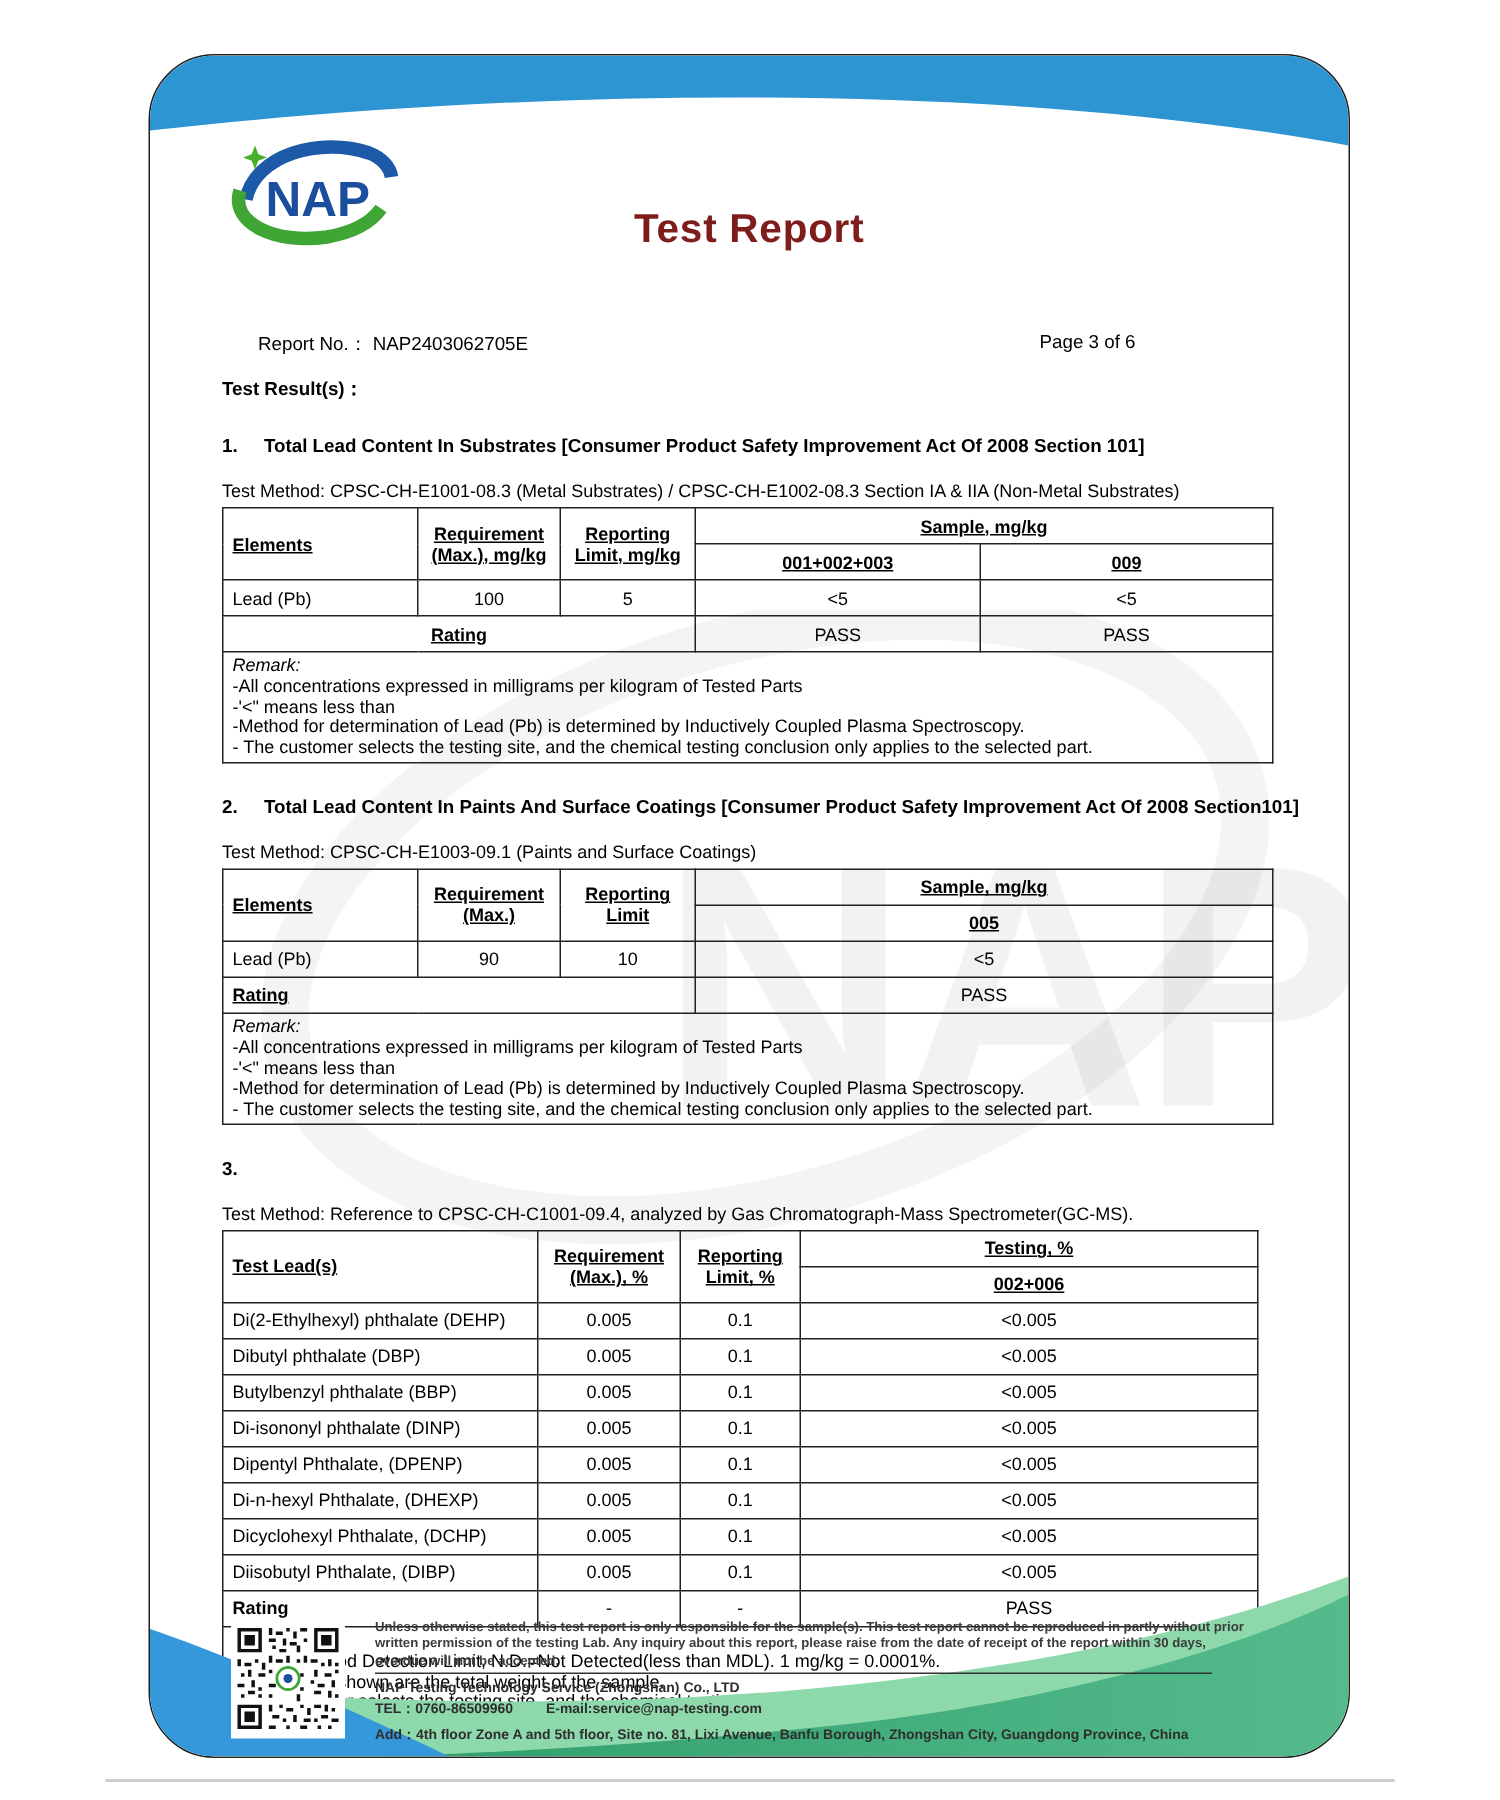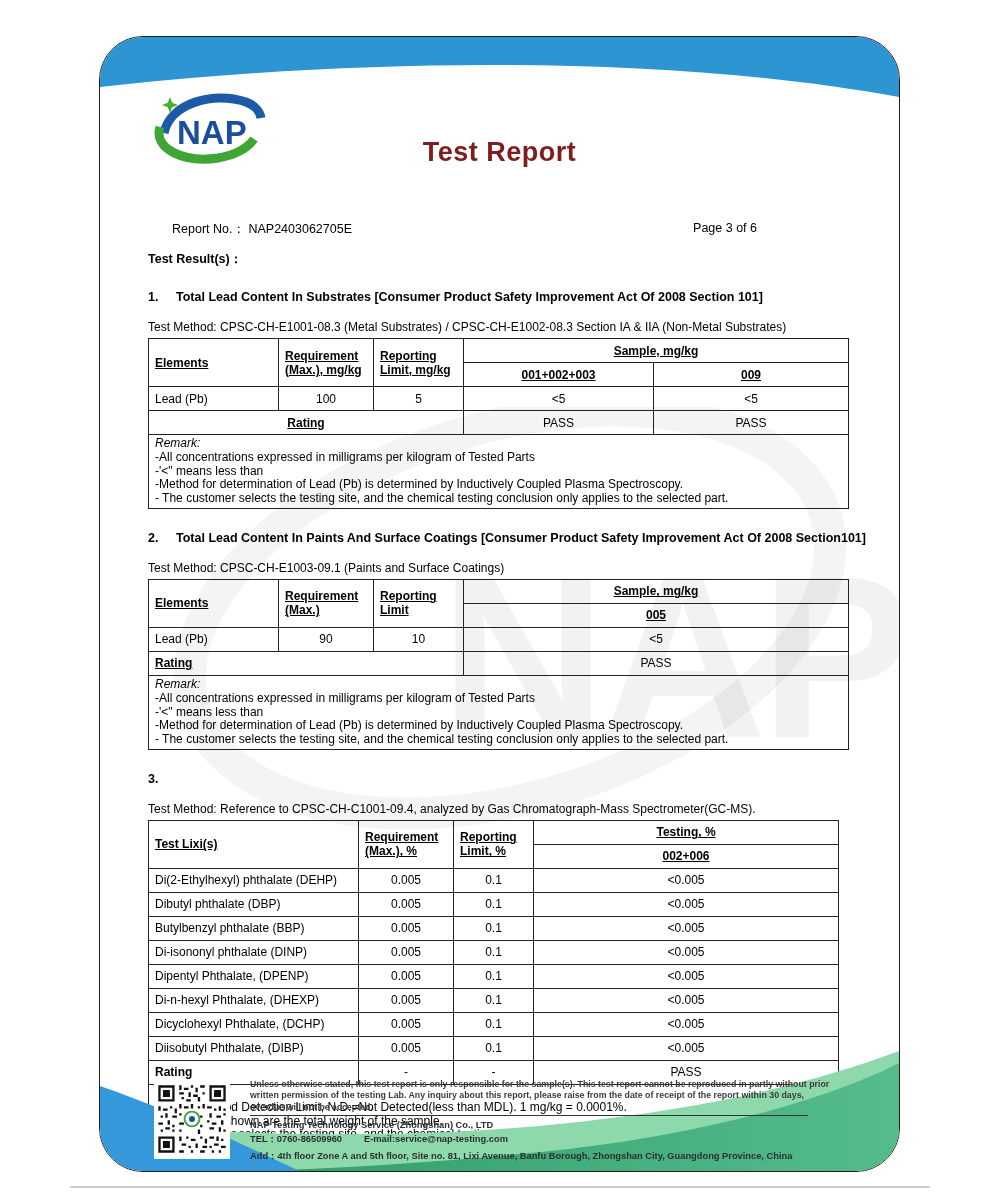--- a/index.html
+++ b/index.html
@@ -24,21 +24,21 @@
   .sec-head{display:flex;margin-top:22px;font-weight:bold;font-size:12.5px;line-height:15px;}
   .sec-no{width:28px;flex:none;}
   .method{margin-top:15px;font-size:12px;}
 
   table.t{border-collapse:collapse;table-layout:fixed;margin-top:4px;background:transparent;}
   table.t td{border:1.4px solid #222;font-size:12px;padding:2px 6px;height:19px;
              vertical-align:middle;overflow:hidden;}
   .c{text-align:center;}
   .hd{font-weight:bold;}
   .u{text-decoration:underline;}
-  .blk{display:block;text-align:left;}
+  .blk{display:block;text-align:center;}
   td.remark{height:auto;padding:3px 7px 5px 7px;font-size:11.5px;line-height:13.8px;}
   .remark-title{font-style:italic;}
 
   
   .watermark{position:absolute;left:40px;top:370px;width:780px;height:460px;z-index:1;pointer-events:none;}
 
   
   .footer{position:absolute;left:0;bottom:0;width:100%;height:160px;z-index:3;font-weight:bold;}
   .waves{position:absolute;left:0;top:0;width:100%;height:100%;display:block;}
   .qr-box{position:absolute;left:54px;top:68px;width:76px;height:80px;background:#fff;padding:2px;box-sizing:border-box;}
@@ -197,21 +197,21 @@
 
     <table class="t" style="width:690px">
       <colgroup>
           <col style="width:210px">
           <col style="width:95px">
           <col style="width:80px">
           <col style="width:305px">
         </colgroup>
       <tbody>
       <tr>
-        <td rowspan="2" class="hd"><span class="u">Test Lixi(s)</span></td>
+        <td rowspan="2" class="hd"><span class="u">Test Lead(s)</span></td>
         <td rowspan="2" class="hd c">
           <span class="u blk">Requirement</span>
           <span class="u blk">(Max.), %</span>
             </td>
         <td rowspan="2" class="hd c">
           <span class="u blk">Reporting</span>
           <span class="u blk">Limit, %</span>
             </td>
         <td class="hd c"><span class="u">Testing, %</span></td>
       </tr>

